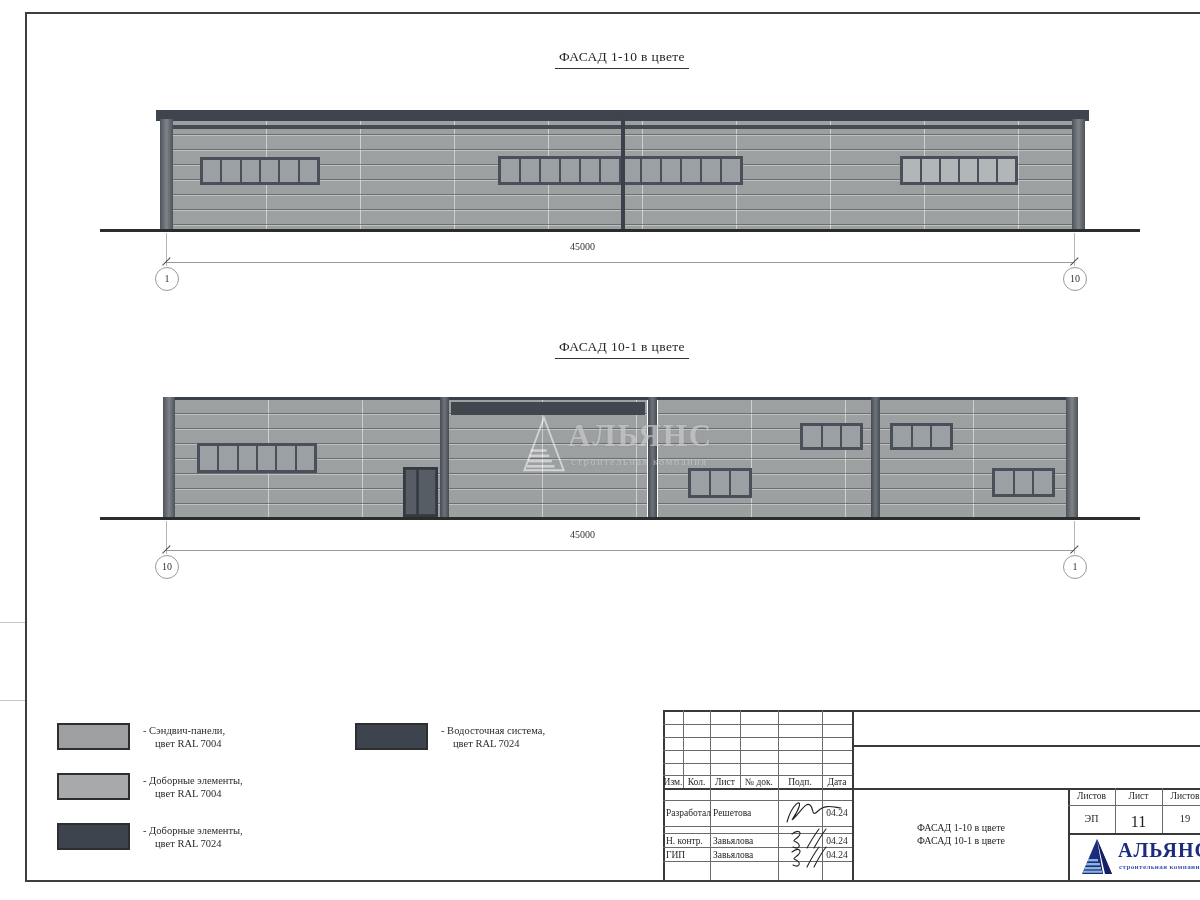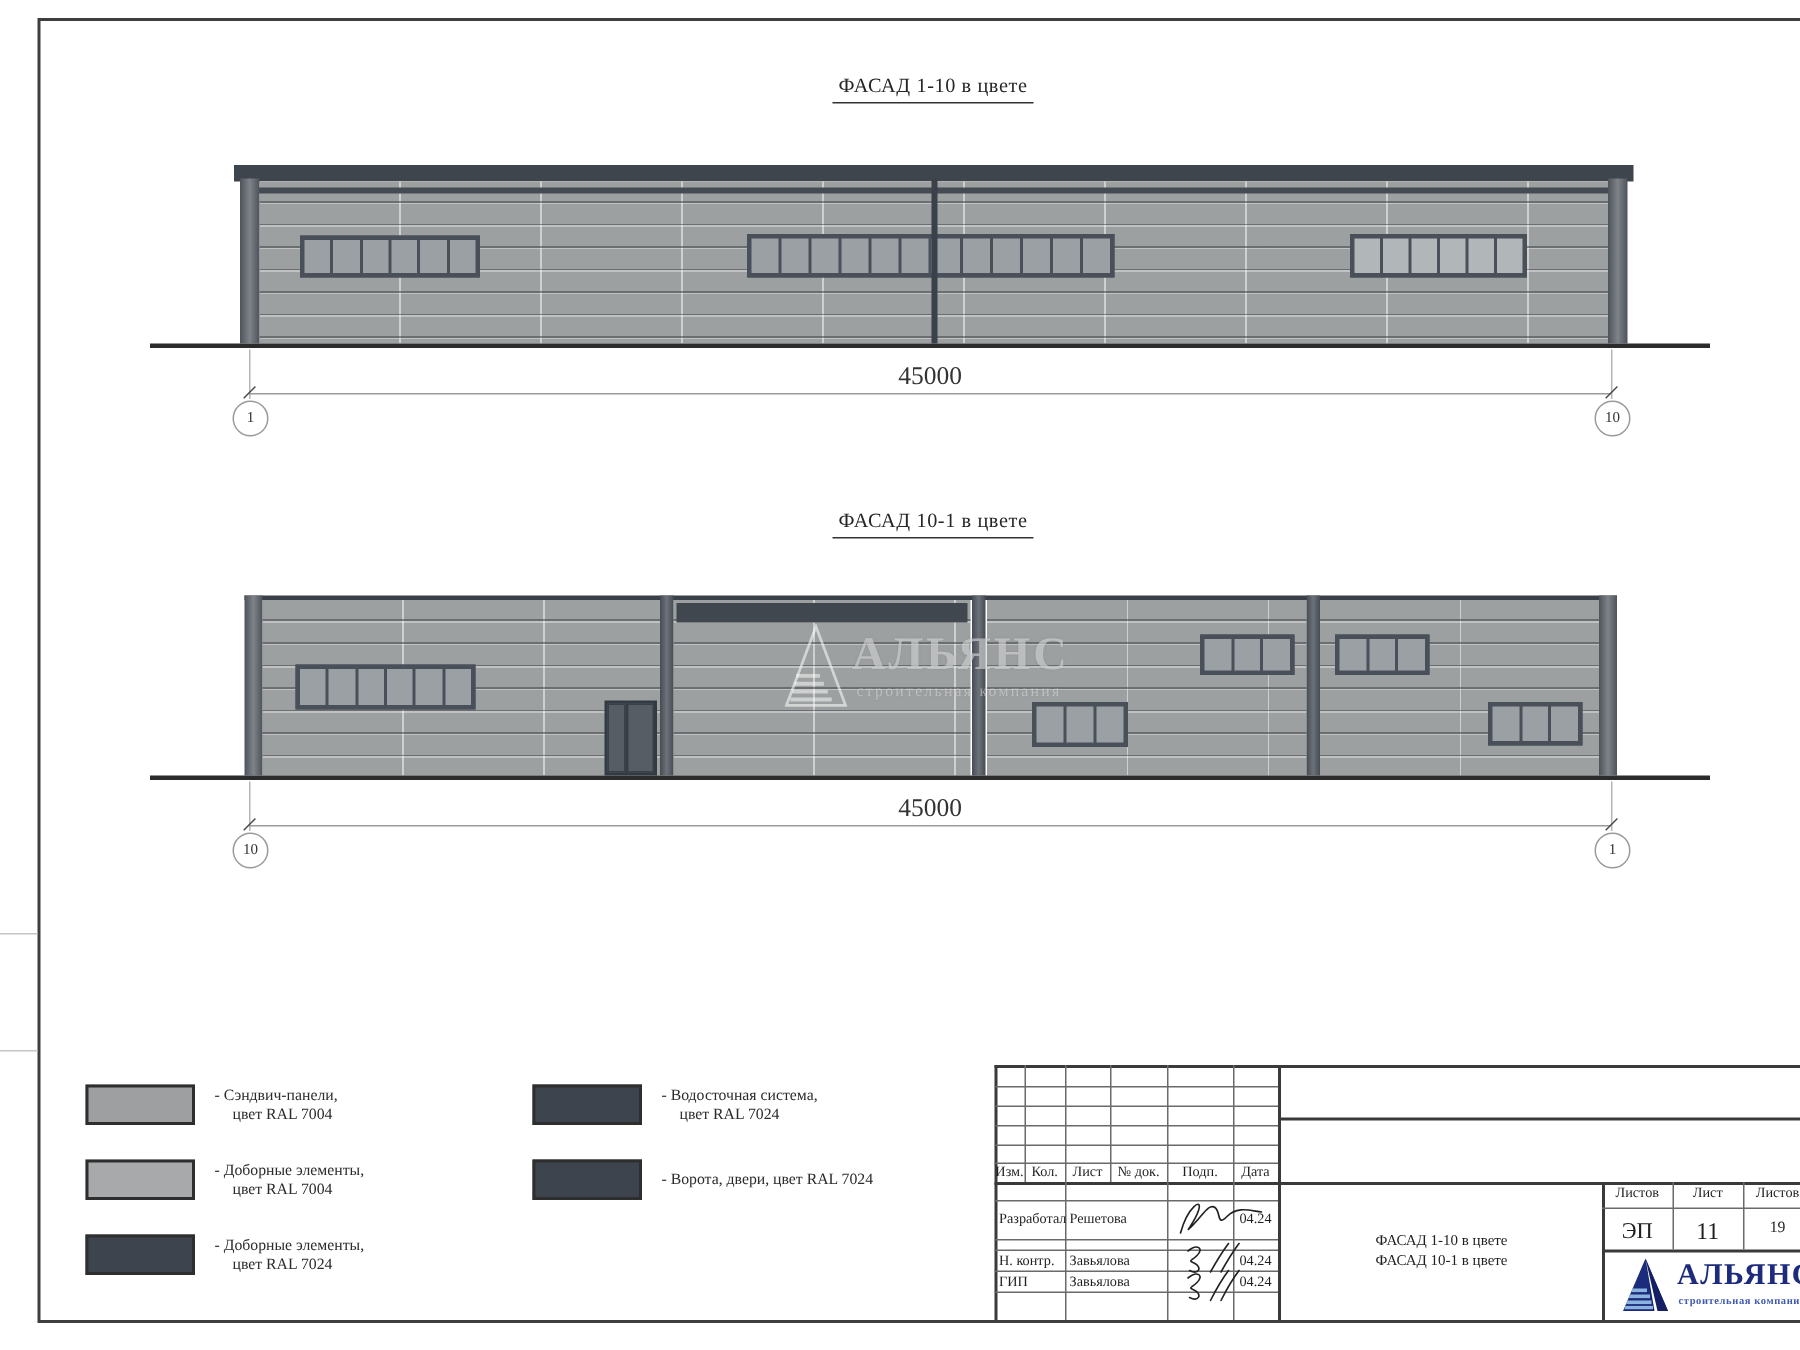--- a/index.html
+++ b/index.html
@@ -28,21 +28,21 @@
   .win.lite i{background:#b1b6b9;}
   .door{position:absolute;display:flex;gap:1px;padding:2px;background:#343a42;box-sizing:border-box;z-index:4;}
   .door i{background:#575d65;border:1px solid #3a4048;}
   .door .leaf-n{width:10px;}
   .door .leaf-w{flex:1;}
   .ground{position:absolute;height:3px;background:#2c2c2c;}
   
   .dimline{position:absolute;height:1px;background:#9a9a9a;}
   .ext{position:absolute;width:1px;background:#b5b5b5;}
   .tick{position:absolute;width:11px;height:1.4px;background:#4a4a4a;transform:rotate(-45deg);}
-  .dimlabel{position:absolute;width:100px;text-align:center;font-size:17px;color:#333;}
+  .dimlabel{position:absolute;width:100px;text-align:left;font-size:10px;color:#333;}
   .axis{position:absolute;width:22px;height:22px;border:1px solid #9a9a9a;border-radius:50%;
         background:#fff;text-align:center;line-height:22px;font-size:10px;color:#333;}
   
   #wm{position:absolute;left:523px;top:412px;width:280px;height:78px;z-index:7;pointer-events:none;}
   #wm .wm-name{position:absolute;left:45px;top:6px;font-size:31px;font-weight:bold;letter-spacing:2px;
       color:rgba(255,255,255,.45);text-shadow:0 0 1px rgba(105,110,113,.5);}
   #wm .wm-sub{position:absolute;left:48px;top:44px;font-size:10.5px;letter-spacing:1.5px;
       color:rgba(255,255,255,.42);text-shadow:0 0 1px rgba(105,110,113,.4);}
   
   .leg-item{position:absolute;display:flex;align-items:center;gap:13px;width:300px;}
@@ -207,24 +207,20 @@
     <div class="swatch sw-c2"></div>
     <div class="leg-label"><span>- Доборные элементы,</span><span class="l2">цвет RAL 7004</span></div>
   </div>
   <div class="leg-item" style="left:57px;top:823px">
     <div class="swatch sw-dark"></div>
     <div class="leg-label"><span>- Доборные элементы,</span><span class="l2">цвет RAL 7024</span></div>
   </div>
   <div class="leg-item" style="left:355px;top:723px">
     <div class="swatch sw-dark"></div>
     <div class="leg-label"><span>- Водосточная система,</span><span class="l2">цвет RAL 7024</span></div>
-  </div>
-  <div class="leg-item" style="left:355px;top:773px">
-    <div class="swatch sw-dark"></div>
-    <div class="leg-label"><span>- Ворота, двери, цвет RAL 7024</span><span class="l2"></span></div>
   </div>
 
   <div class="hl" style="left:663px;top:710px;width:540px"></div>
   <div class="hl" style="left:852px;top:745px;width:351px"></div>
   <div class="hl" style="left:663px;top:788px;width:540px"></div>
   <div class="hl" style="left:1068px;top:833px;width:135px"></div>
   <div class="vl" style="left:663px;top:710px;height:170px"></div>
   <div class="vl" style="left:852px;top:710px;height:170px"></div>
   <div class="vl" style="left:1068px;top:788px;height:92px"></div>
 
@@ -270,21 +266,21 @@
   <svg class="sig" style="left:785px;top:826px" width="58" height="26" viewBox="0 0 58 26">
     <path d="M7 8 C13 3 18 6 13 11 C9 15 7 14 11 16 C17 19 14 24 8 21 M22 22 C27 13 31 7 34 3 M29 22 C34 13 38 7 41 3" stroke="#222" stroke-width="1.1" fill="none" stroke-linecap="round"></path>
   </svg>
   <svg class="sig" style="left:785px;top:843px" width="58" height="28" viewBox="0 0 58 28">
     <path d="M7 9 C13 4 18 7 13 12 C9 16 7 15 11 17 C17 20 14 25 8 22 M22 24 C27 14 31 8 34 4 M29 24 C34 14 38 8 41 4" stroke="#222" stroke-width="1.1" fill="none" stroke-linecap="round"></path>
   </svg>
 
   <div class="tb-txt tb-c" style="left:1068px;top:791px;width:47px">Листов</div>
   <div class="tb-txt tb-c" style="left:1115px;top:791px;width:47px">Лист</div>
   <div class="tb-txt tb-c" style="left:1162px;top:791px;width:46px">Листов</div>
-  <div class="tb-txt tb-c" style="left:1068px;top:813px;width:47px;font-size:15px">ЭП</div>
+  <div class="tb-txt tb-c" style="left:1068px;top:813px;width:47px;font-size:10px">ЭП</div>
   <div class="tb-txt tb-c" style="left:1115px;top:813px;width:47px;font-size:16px">11</div>
   <div class="tb-txt tb-c" style="left:1162px;top:813px;width:46px;font-size:10.5px">19</div>
 
   <div class="doc-title">
     <span>ФАСАД 1-10 в цвете</span>
     <span>ФАСАД 10-1 в цвете</span>
   </div>
 
   <div id="logo">
     <svg class="abs" style="left:13px;top:4px" width="32" height="37" viewBox="0 0 32 37">

